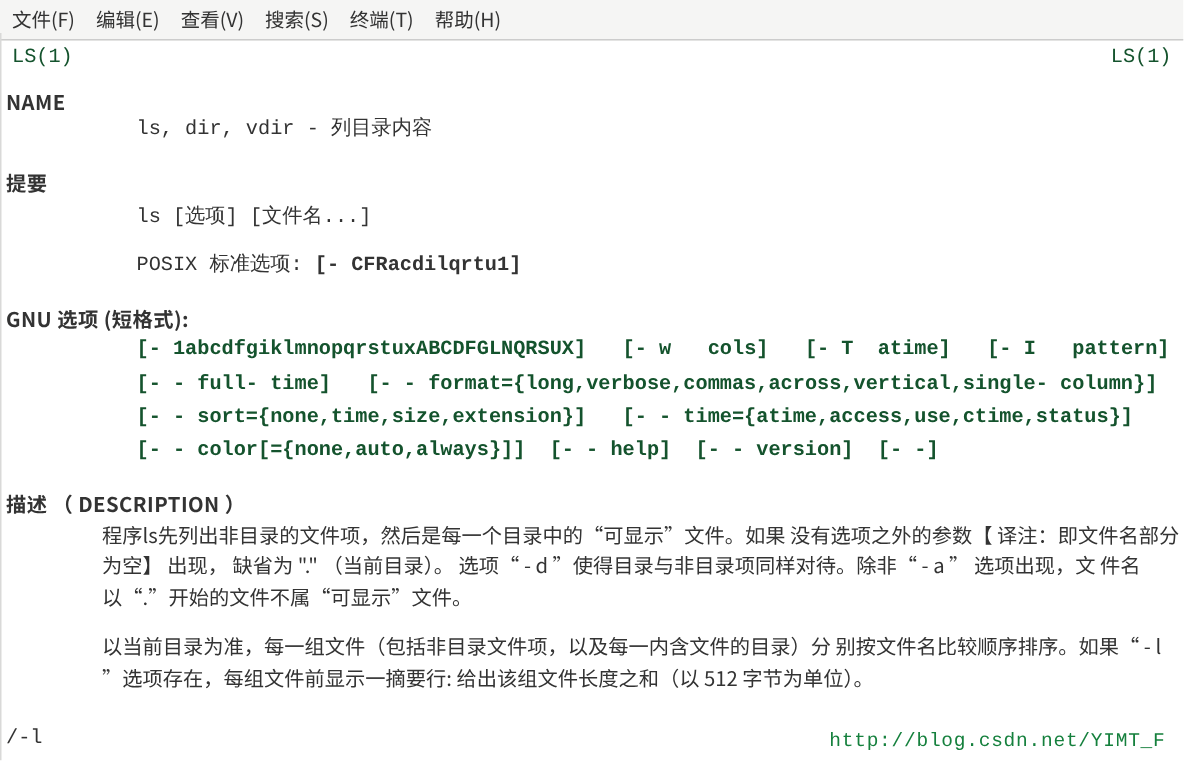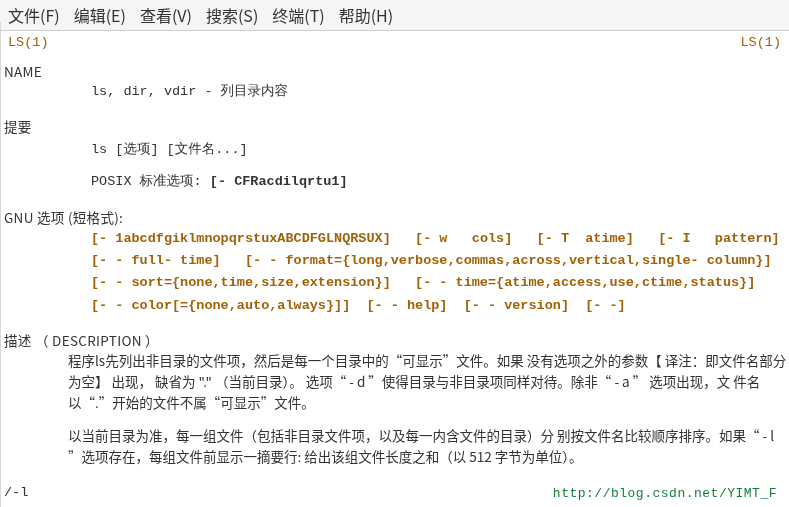--- a/index.html
+++ b/index.html
@@ -1,24 +1,24 @@
 <!DOCTYPE html>
 <html><head>
   <meta charset="utf-8">
   <style>
     * { margin:0; padding:0; box-sizing:border-box; }
     body { width:789px; height:507px; font-family:"Noto Sans CJK SC","WenQuanYi Micro Hei",monospace; font-size:13.5px; line-height:1.5; background:#fff; color:#333; overflow:hidden; position:relative; }
-    .menubar { display:flex; gap:14px; padding:3px 8px; background:#f5f5f4; border-bottom:1px solid #ccc; font-size:16px; }
+    .menubar { display:flex; gap:14px; padding:3px 8px; background:#f5f5f4; border-bottom:1px solid #ccc; font-size:13px; }
     .menubar span { cursor:default; }
     .mono { font-family:"Liberation Mono","DejaVu Sans Mono",monospace; }
     .content { padding:2px 6px 0 6px; white-space:pre; }
     .hdr-row { display:flex; justify-content:space-between; padding:2px 8px 6px 8px; }
-    .hdr-row span, .content { color:#a16207; }
+    .hdr-row span, .content { color:#14532d; }
     .bold { font-weight:700; }
-    .sect { font-weight:400; padding:2px 19px 0 4px; letter-spacing:0.3px; }
+    .sect { font-weight:700; padding:2px 19px 0 4px; letter-spacing:0.3px; }
     .indent { padding-left:91px; }
     .block { padding-left:68px; line-height:1.55; }
     .block-wrap { white-space:normal; word-break:break-word; }
     .gap { height:12px; }
     .small-gap { height:4px; }
     .watermark { position:absolute; right:12px; bottom:4px; color:#15803d; font-size:13px; font-family:"Liberation Mono",monospace; letter-spacing:0.5px; }
     .footer-left { position:absolute; left:4px; bottom:4px; font-family:"Liberation Mono",monospace; color:#333; font-size:13.5px; }
     .frame { position:absolute; left:0; top:22px; right:0; bottom:0; border-left:1px solid #d9d9d8; }
   </style>
 </head>

